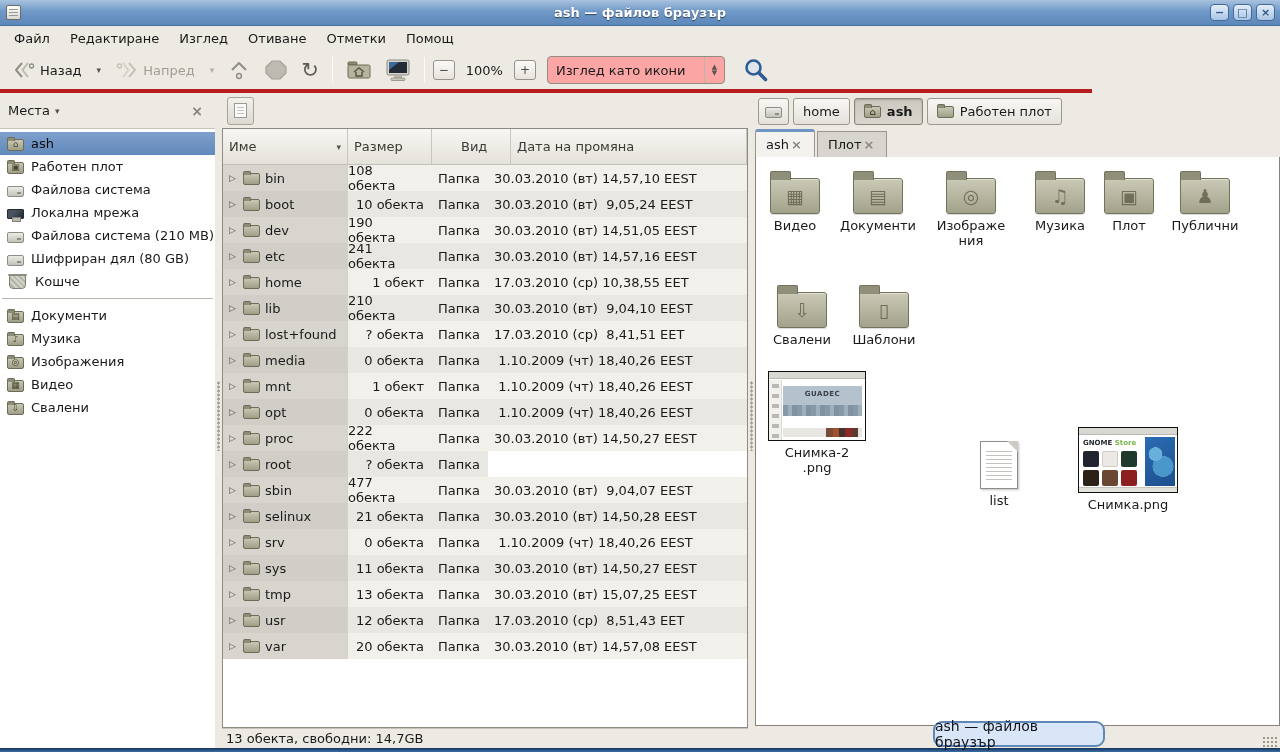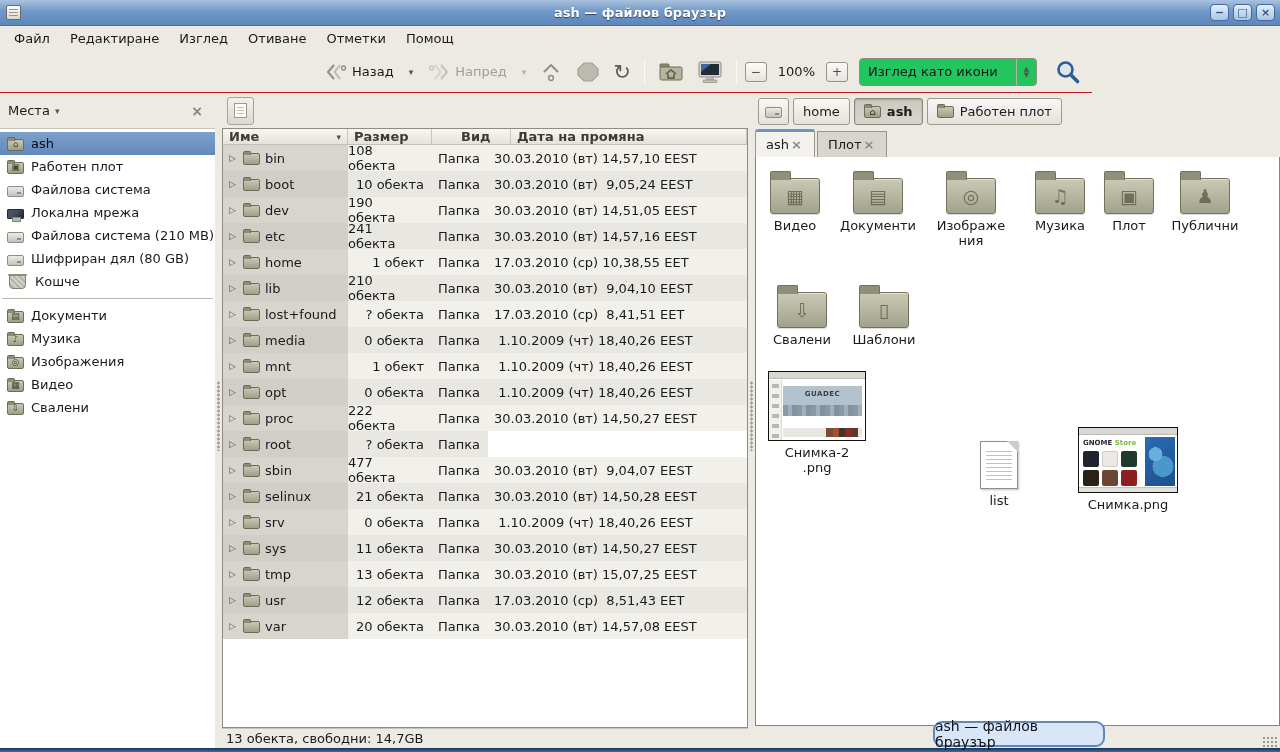--- a/index.html
+++ b/index.html
@@ -22,34 +22,34 @@
     background:linear-gradient(#e3eefa,#a9c5e4);color:#2e5380;font-size:11px;font-weight:bold;
     display:flex;align-items:center;justify-content:center;line-height:1;}
 
   
   .menubar{position:absolute;left:0;top:26px;width:1280px;height:25px;background:#edeae3;
     display:flex;align-items:center;padding-left:4px;}
   .menu-item{padding:3px 10px;cursor:default;}
 
   
   .toolbar{position:absolute;left:0;top:51px;width:1092px;height:42px;background:#edeae3;
-    border-bottom:1px solid #b91c1c;display:flex;align-items:center;padding:0 6px;gap:3px;justify-content:flex-end;}
+    border-bottom:4px solid #b91c1c;display:flex;align-items:center;padding:0 6px;gap:3px;}
   .tbtn{display:flex;align-items:center;gap:5px;padding:4px 6px;border-radius:3px;border:1px solid transparent;}
   .tbtn .cap{font-size:13px;}
   .tbtn.disabled .cap{color:#a29e94;}
   .caret{font-size:9px;color:#55544c;padding:4px 5px;}
   .caret.dim{color:#b3b0a6;}
   .tsep{width:1px;height:26px;background:#d0cdc4;border-right:1px solid #fbfaf7;margin:0 5px;}
   .icobtn{padding:4px 5px;border-radius:3px;display:flex;align-items:center;}
   .reload-glyph{font-size:21px;line-height:20px;color:#5d5d55;}
   .zoomlbl{padding:0 8px;font-size:13px;}
   .sqbtn{width:22px;height:20px;border:1px solid #989388;border-radius:3px;
     background:linear-gradient(#fbfaf8,#e7e4dd);display:flex;align-items:center;justify-content:center;
     font-size:12px;color:#4c4c45;line-height:1;}
-  .combo{margin-left:8px;height:28px;border:1px solid #918d82;border-radius:4px;background:#22c55e;
+  .combo{margin-left:8px;height:28px;border:1px solid #918d82;border-radius:4px;background:#fca5a5;
     display:flex;align-items:center;width:178px;}
   .combo .val{flex:1;padding:0 8px;}
   .combo .spin{width:20px;align-self:stretch;border-left:1px solid #b9b5ab;display:flex;flex-direction:column;
     align-items:center;justify-content:center;color:#55544c;font-size:7px;line-height:6px;}
   .search{margin-left:10px;}
 
   
   .gi{display:block;}
 
   
@@ -93,21 +93,21 @@
 
   
   .middle{position:absolute;left:222px;top:0;width:526px;height:100%;}
   .mid-top{height:35px;display:flex;align-items:center;}
   .mini-btn{width:27px;height:28px;margin-left:5px;border:1px solid #a7a399;border-radius:3px;
     background:linear-gradient(#f2f0ec,#ddd9d1);display:flex;align-items:center;justify-content:center;}
   .tiny-page{width:13px;height:15px;background:#fafaf8;border:1px solid #9a9a92;position:relative;}
   .tiny-page::before{content:"";position:absolute;left:2px;right:2px;top:3px;height:9px;
     background:repeating-linear-gradient(#c2c2ba 0 1px,transparent 1px 3px);}
   .listframe{position:absolute;left:0;top:35px;right:0;bottom:20px;border:1px solid #8e8b83;background:#fff;overflow:hidden;}
-  .lhead{height:16px;display:flex;background:linear-gradient(#f7f6f3,#e5e2da);border-bottom:1px solid #c2bfb7;font-weight:bold;}
+  .lhead{height:36px;display:flex;background:linear-gradient(#f7f6f3,#e5e2da);border-bottom:1px solid #c2bfb7;}
   .hcell{display:flex;align-items:center;padding:0 6px;border-right:1px solid #c9c6be;color:#3c3a34;}
   .hcell .sortc{margin-left:auto;font-size:9px;color:#55544c;}
   .col-name{width:125px;flex:none;}
   .col-size{width:84px;flex:none;}
   .col-type{width:56px;flex:none;margin-left:23px;}
   .col-date{flex:1;}
   .row{height:26px;display:flex;align-items:stretch;}
   .ncell{width:125px;flex:none;display:flex;align-items:center;gap:5px;padding-left:4px;border-right:1px solid #d4d1ca;}
   .exp{width:11px;font-size:9px;color:#55554b;text-align:center;}
   .exp::before{content:"▷";}

